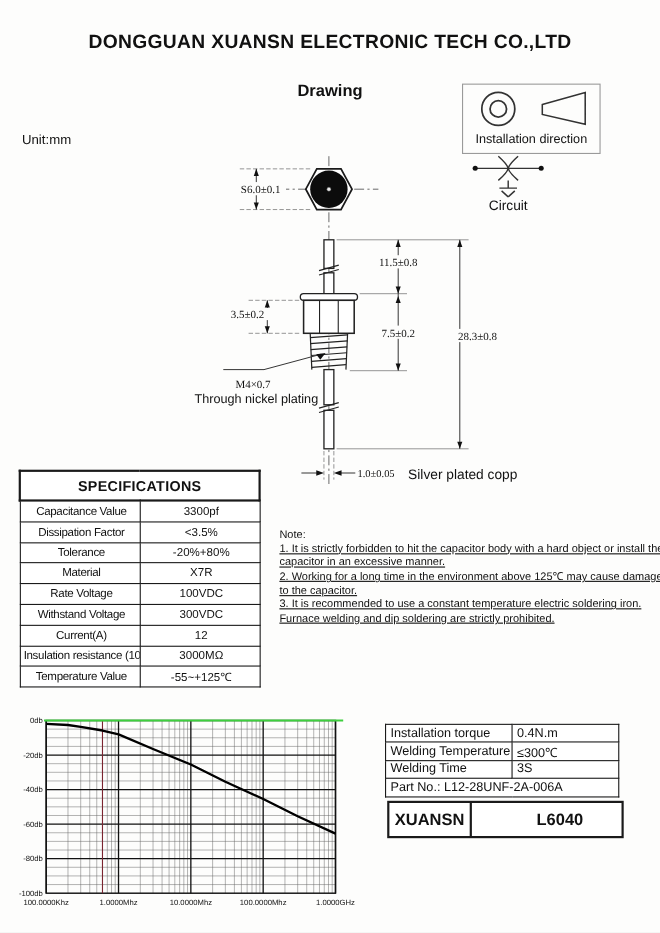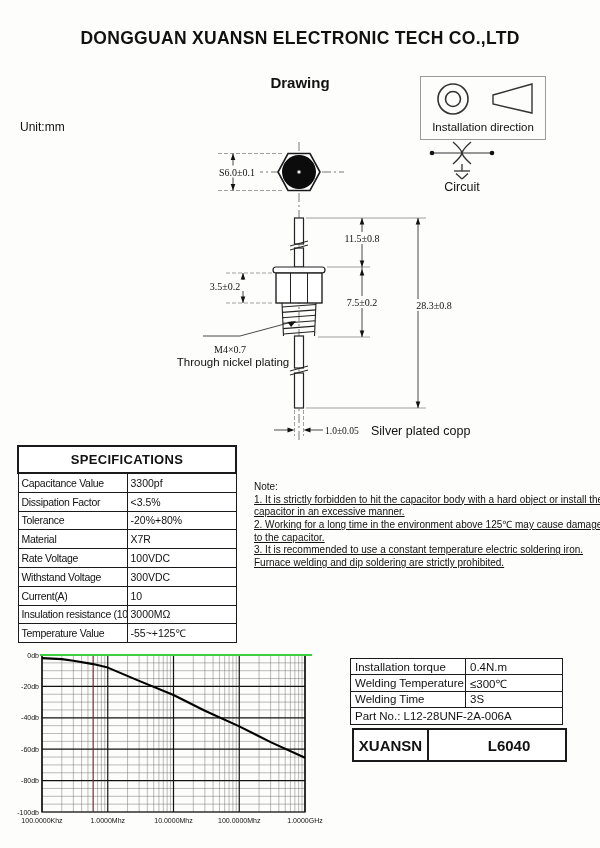--- a/index.html
+++ b/index.html
@@ -13,21 +13,21 @@
   .drawing-title{left:0;right:0;top:74px;text-align:center;font-size:15px;font-weight:bold;}
   .unit-label{left:20px;top:120px;font-size:12px;}
 
   
   .install-box{left:420px;top:76px;width:126px;height:64px;border:1px solid #9a9a9a;
     display:flex;flex-direction:column;align-items:center;justify-content:flex-start;box-sizing:border-box;background:#fdfdfc;}
   .install-box .label{font-size:11.5px;white-space:nowrap;padding-bottom:2px;}
 
   
   table{border-collapse:collapse;table-layout:fixed;background:#fff;}
-  .spec-table{left:17px;top:445px;width:220px;}
+  .spec-table{left:17px;top:427px;width:220px;text-align:center;}
   .spec-table th{border:2px solid #1a1a1a;height:23px;font-size:13px;letter-spacing:.3px;}
   .spec-table td{border:1.6px solid #1a1a1a;height:17.8px;font-size:10.5px;padding:0 0 0 3px;overflow:hidden;white-space:nowrap;}
   .spec-table td.lbl{width:144px;letter-spacing:-0.3px;}
   .inst-table{left:350px;top:658px;width:213px;}
   .inst-table td{border:1.6px solid #1a1a1a;height:15.4px;font-size:11.5px;padding:0 0 0 4px;white-space:nowrap;overflow:hidden;}
   .inst-table td.lbl{width:110px;}
 
   
   .note-block{left:254px;top:481px;width:356px;font-size:10px;line-height:1.27;}
   .note-block .note-item{margin:0;text-decoration:underline;}
@@ -213,21 +213,21 @@
     <tr>
           <td class="lbl">Rate Voltage</td>
           <td>100VDC</td>
         </tr>
     <tr>
           <td class="lbl">Withstand Voltage</td>
           <td>300VDC</td>
         </tr>
     <tr>
           <td class="lbl">Current(A)</td>
-          <td>10</td>
+          <td>12</td>
         </tr>
     <tr>
           <td class="lbl">Insulation resistance (100VDC)</td>
           <td>3000MΩ</td>
         </tr>
     <tr>
           <td class="lbl">Temperature Value</td>
           <td>-55~+125℃</td>
         </tr>
   </tbody>

